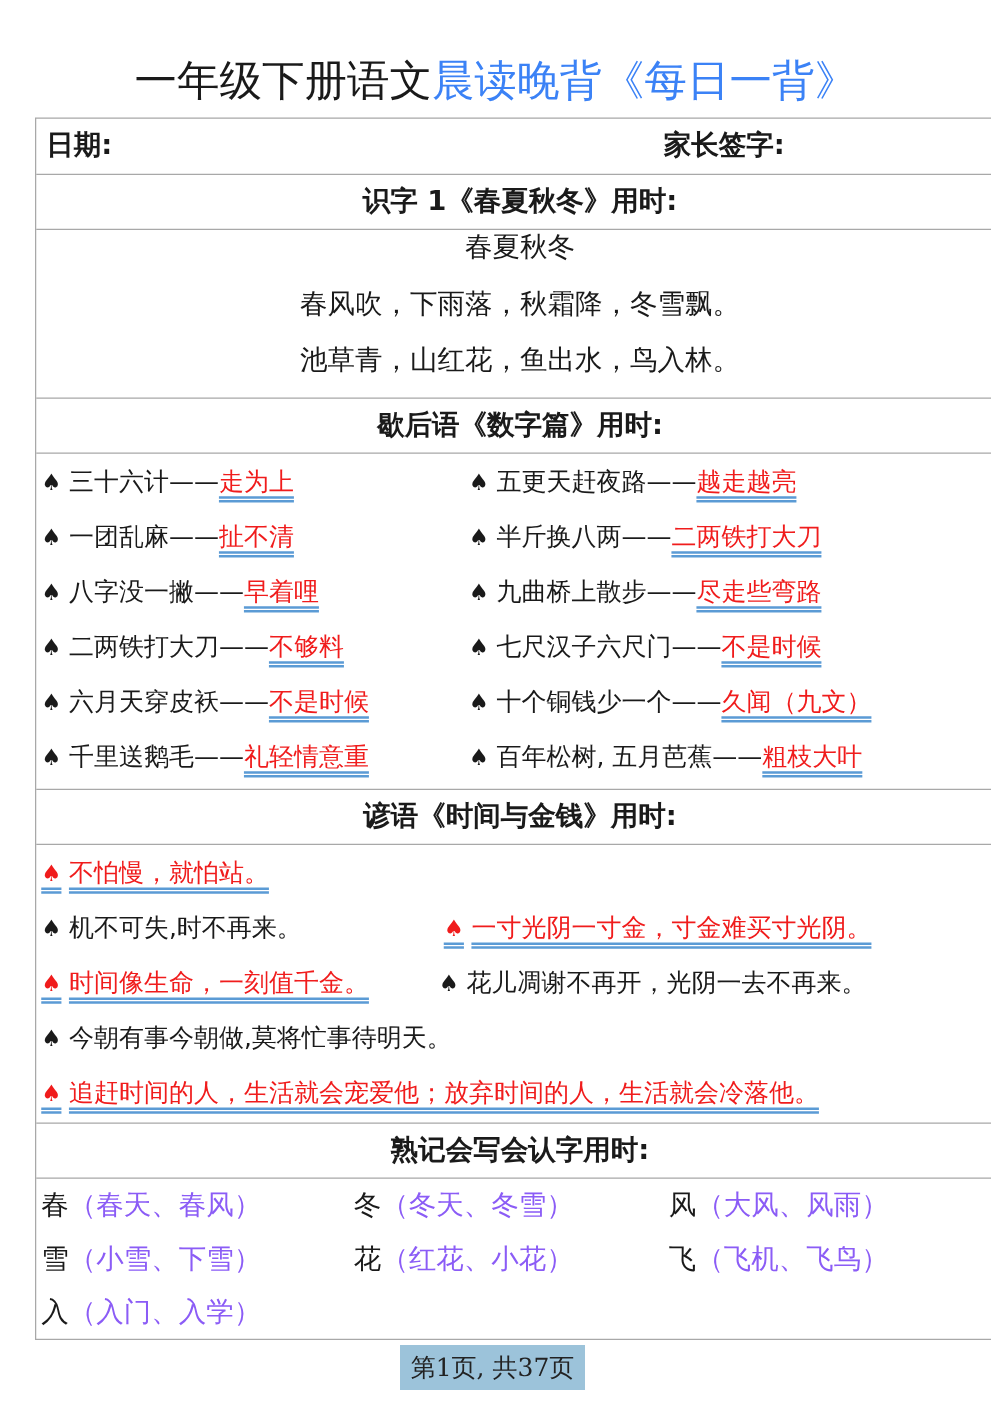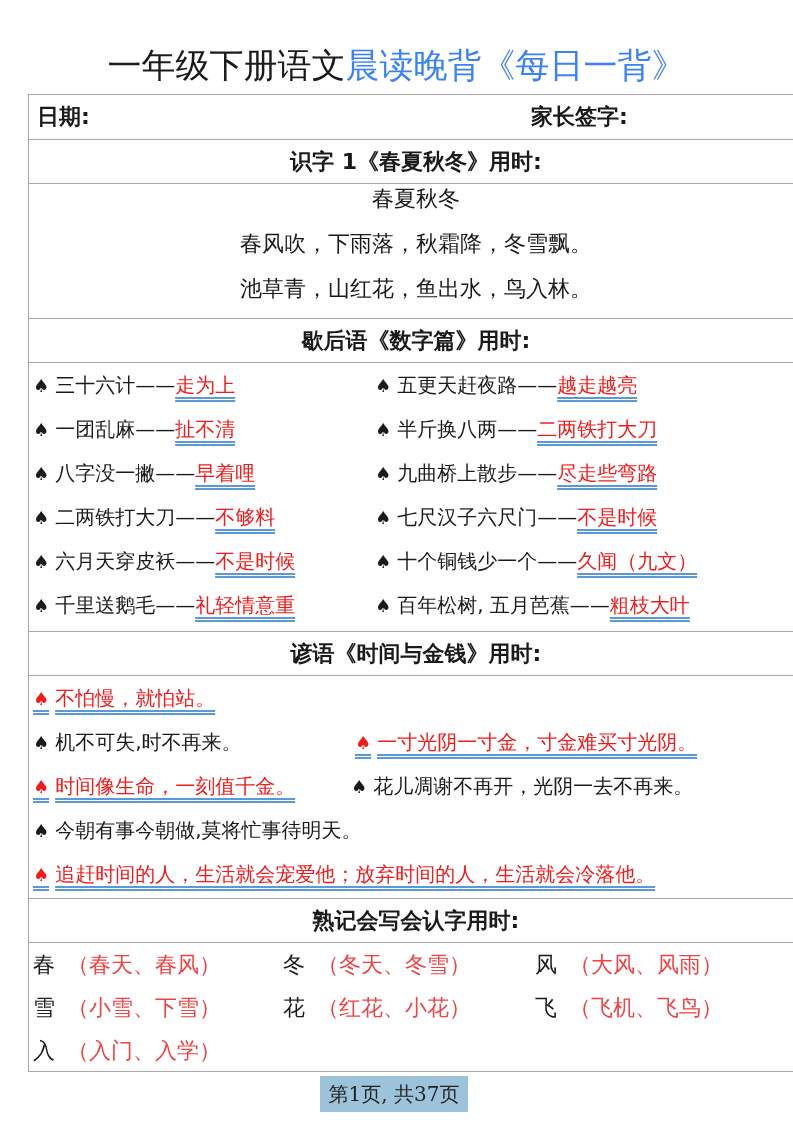--- a/index.html
+++ b/index.html
@@ -17,21 +17,21 @@
   .info span { position: absolute; top: 0; }
   .poem { text-align: center; font-size: 22px; }
   .poem div { height: 45px; line-height: 45px; }
   .grid2 .item { position: absolute; font-size: 20px; white-space: nowrap; height: 44px; line-height: 44px; }
   .spade { font-size: 18px; margin-right: 6px; }
   .ans { color: #f01c1c; text-decoration: underline double #5b9bd5; text-underline-offset: 5px; text-decoration-thickness: 1.5px; }
   .sayline { position: absolute; font-size: 20px; white-space: nowrap; height: 44px; line-height: 44px; }
   .sayline.red { color: #f01c1c; text-decoration: underline double #5b9bd5; text-underline-offset: 5px; text-decoration-thickness: 1.5px; }
   .sayline.red .spade { color: #f01c1c; }
   .word { position: absolute; font-size: 22px; white-space: nowrap; height: 44px; line-height: 44px; }
-  .word .ex { color: #ef4444; margin-left: 12px; }
+  .word .ex { color: #8b5cf6; }
   .footer { position: absolute; top: 1076px; left: 320px; width: 148px; height: 36px;
             background: #9cc3da; text-align: center; line-height: 36px;
             font-family: "DejaVu Serif", "Liberation Serif", serif; font-size: 20px; color: #222; }
 </style>
 </head>
 <body>
 
 <div class="title">
   <span>一年级下册语文</span><span class="red">晨读晚背《每日一背》</span>
 </div>

